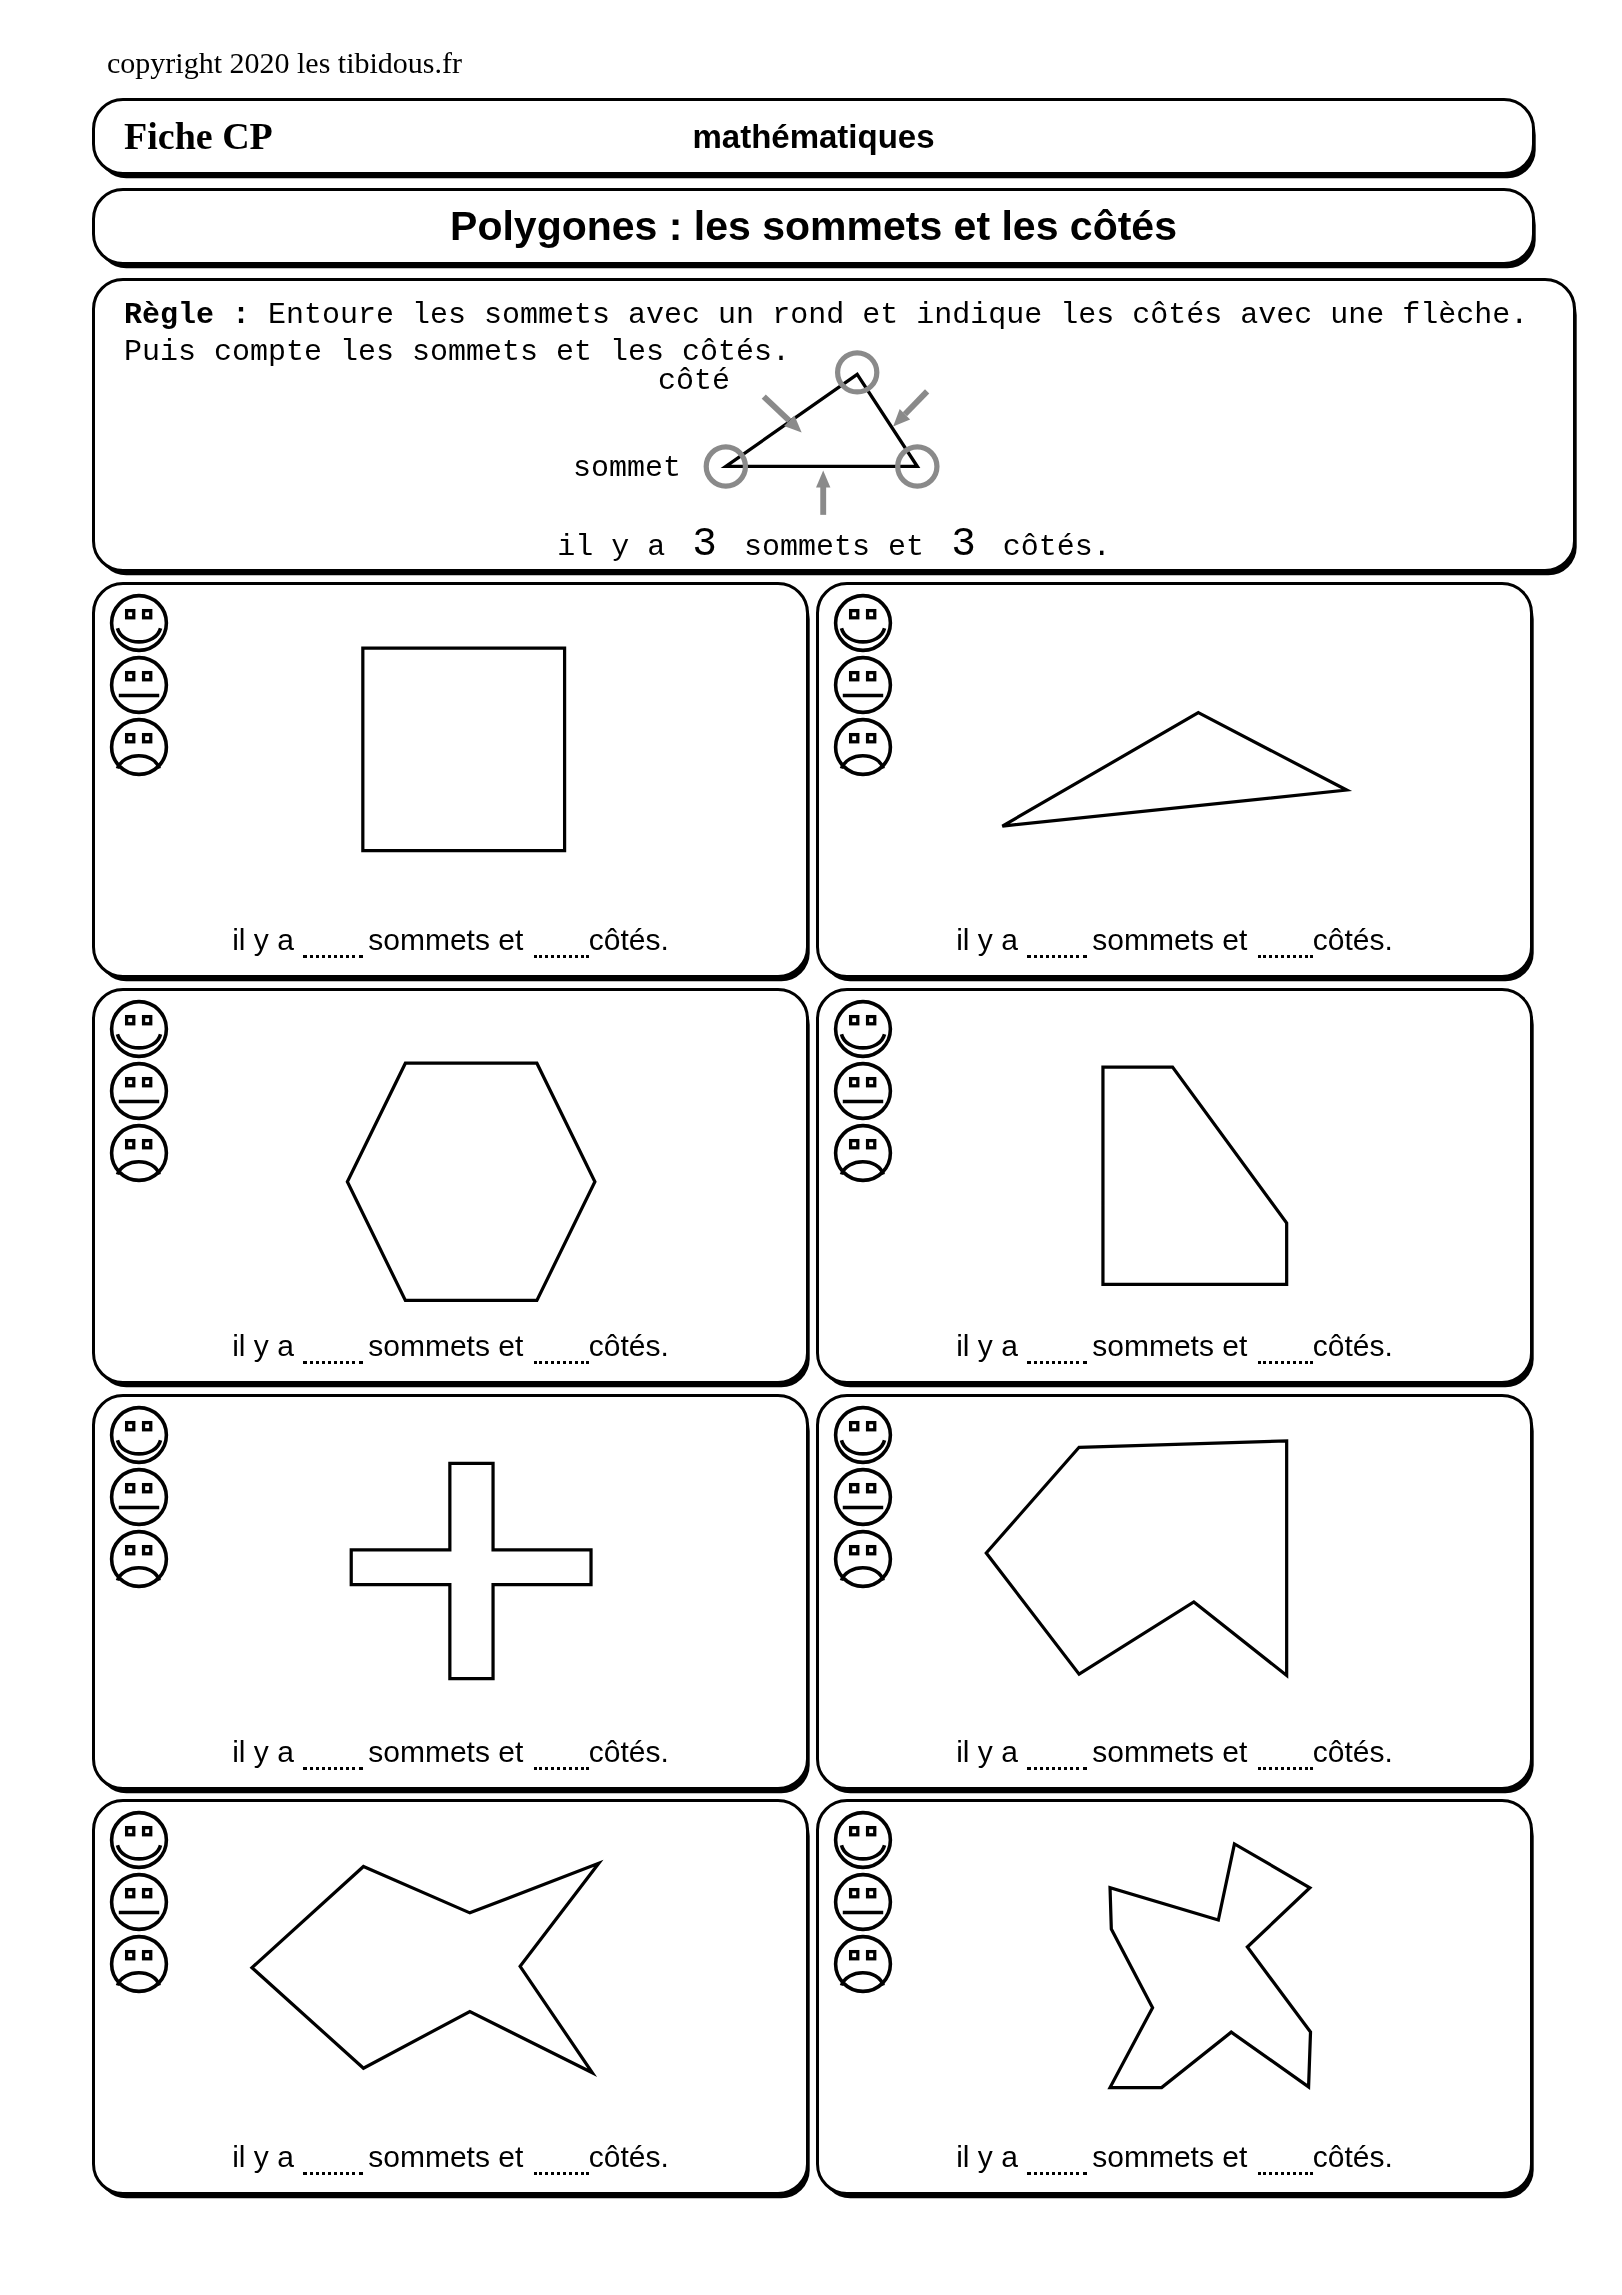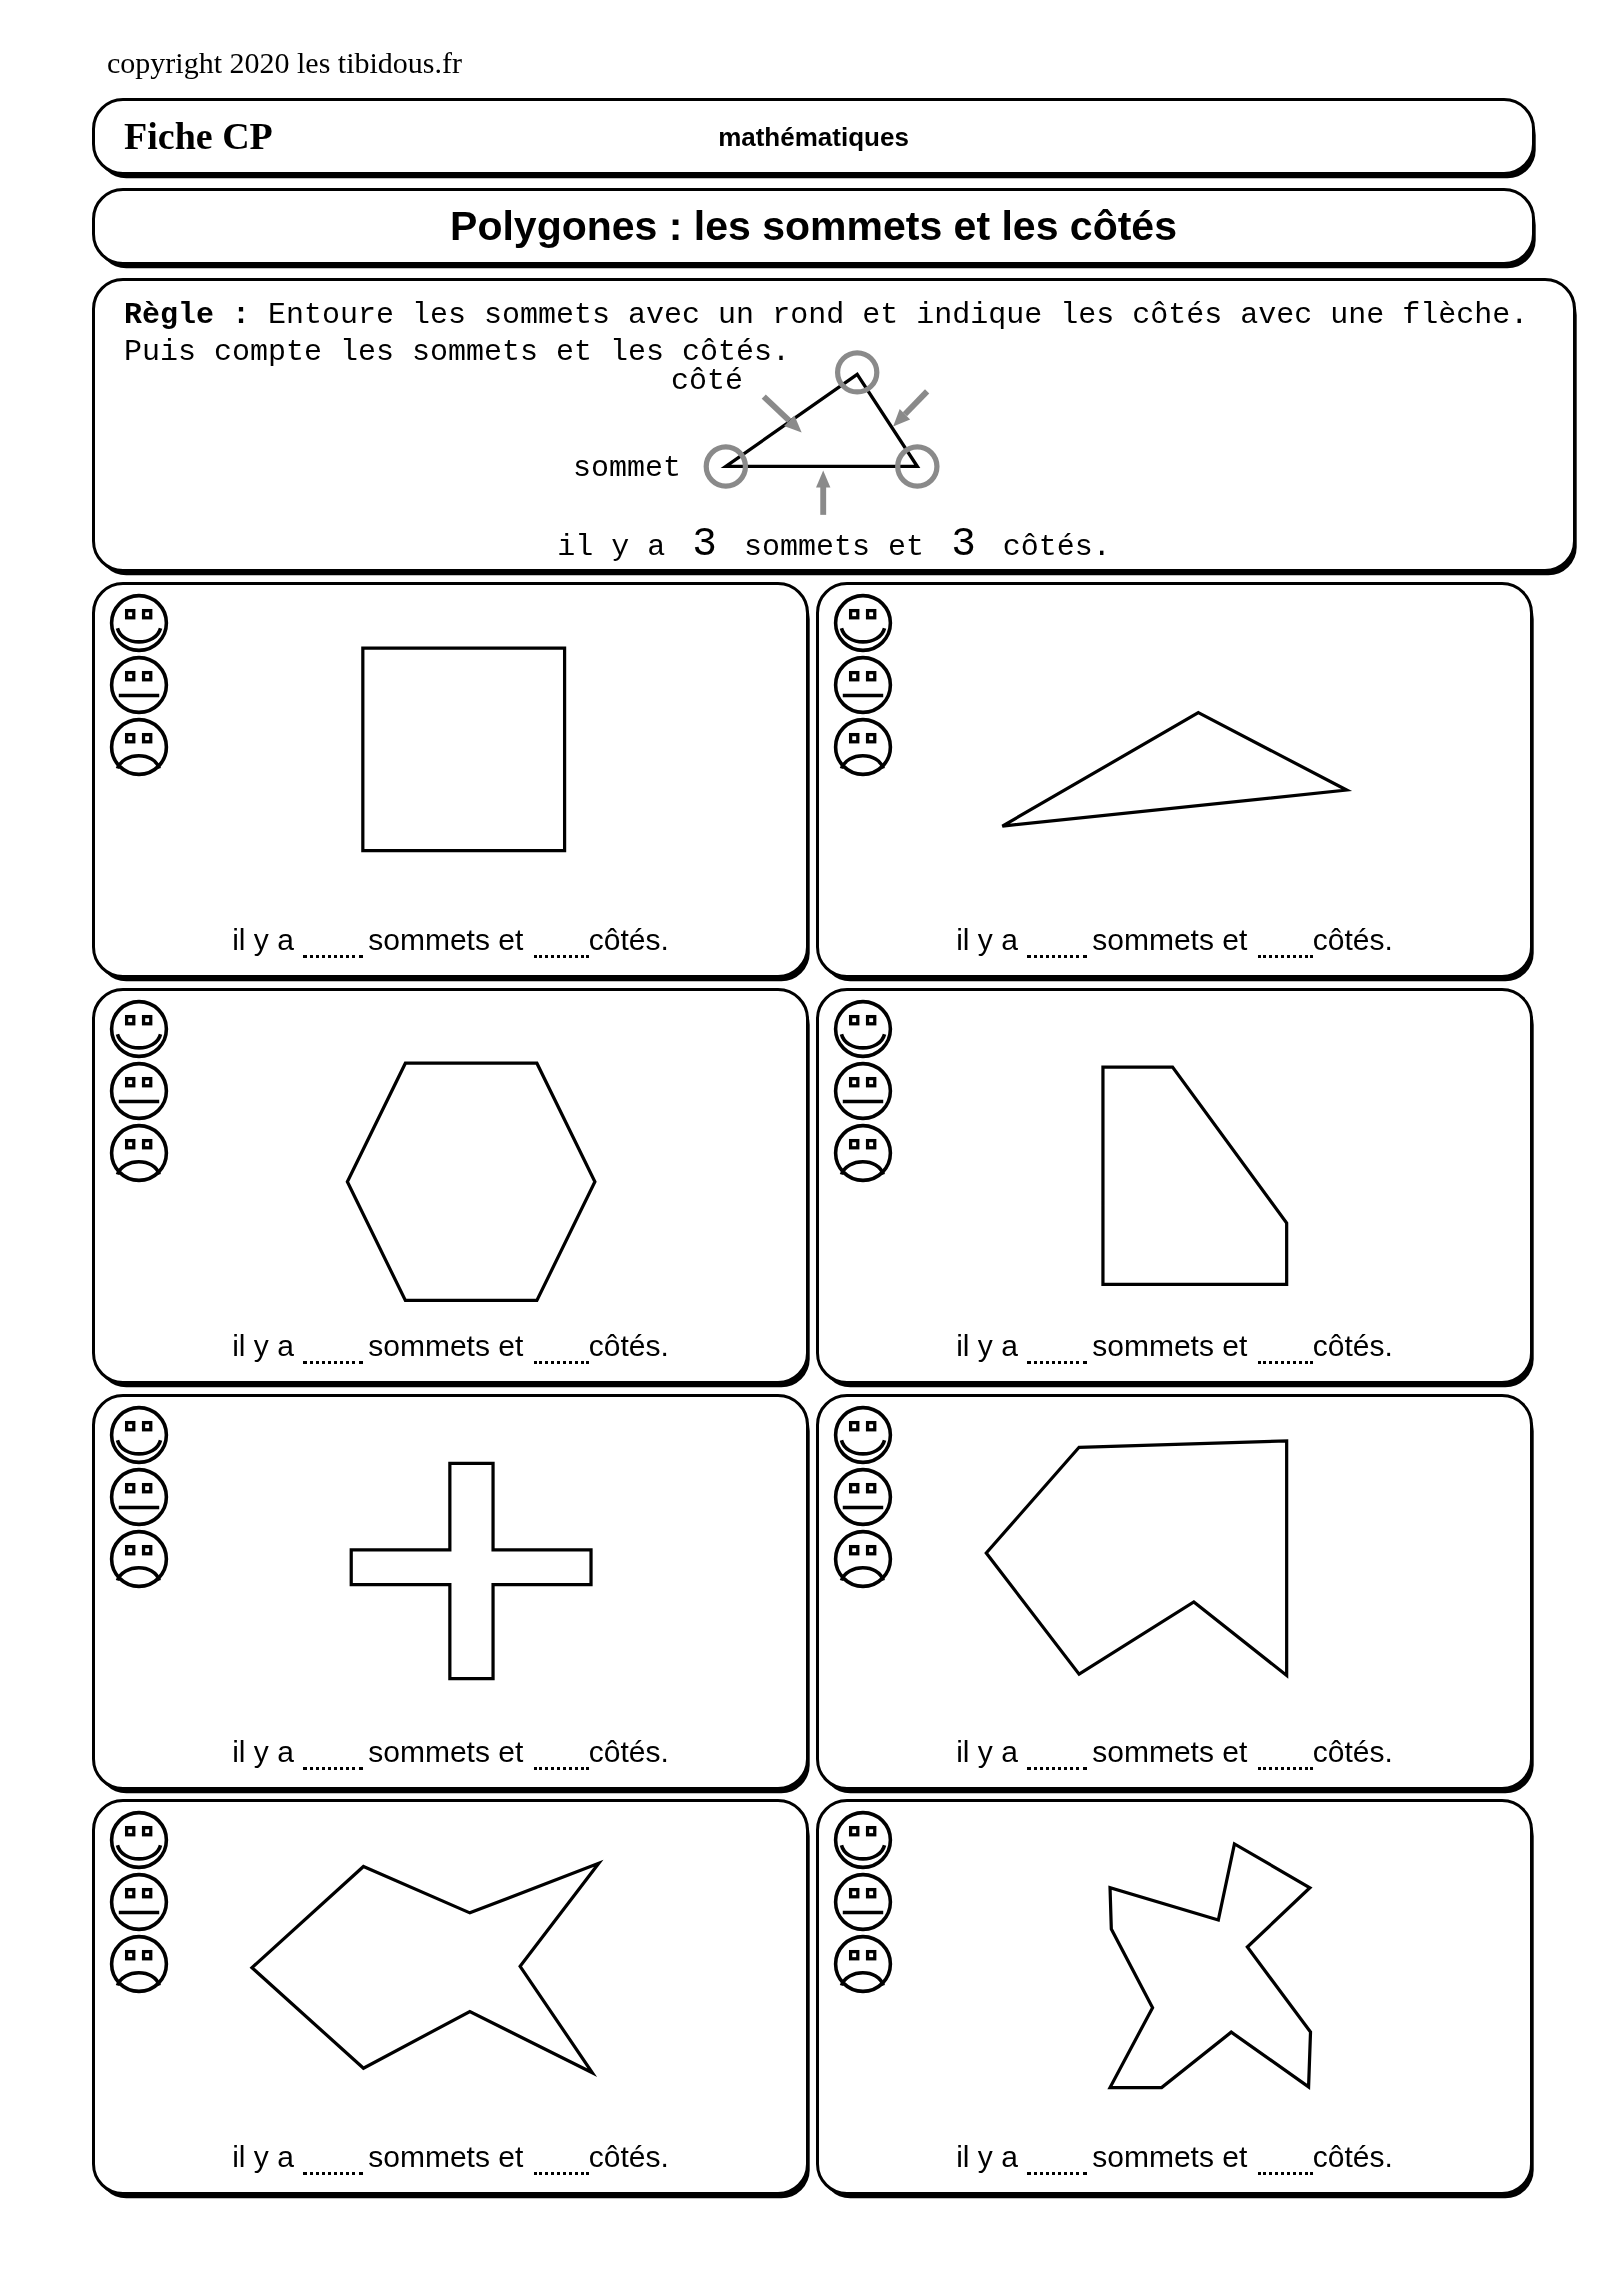--- a/index.html
+++ b/index.html
@@ -5,29 +5,29 @@
   html,body{margin:0;padding:0;background:#888;}
   .page{position:relative;width:1623px;height:2295px;background:#fff;overflow:hidden;
         font-family:"Liberation Sans",sans-serif;color:#000;}
   .copyright{position:absolute;left:107px;top:46px;font-family:"Liberation Serif",serif;
         font-size:30px;}
   .box{position:absolute;border:3.3px solid #000;border-radius:31px;background:#fff;
         box-shadow:3.3px 5.9px 0 -2.6px #000;box-sizing:border-box;}
   .box-header{left:92px;top:98px;width:1443px;height:77px;}
   .sheet-label{position:absolute;left:29px;top:0;line-height:71px;font-size:38px;font-weight:bold;font-family:Liberation Serif, serif;}
   .subject{position:absolute;left:0;width:100%;text-align:center;line-height:72px;
-        font-size:26px;font-weight:bold;}
+        font-size:33px;font-weight:bold;}
   .box-title{left:92px;top:188px;width:1443px;height:77px;}
   .worksheet-title{width:100%;text-align:center;line-height:71px;font-size:41px;font-weight:bold;}
   .box-rule{left:92px;top:278px;width:1484px;height:294px;font-family:Liberation Mono, monospace;}
   .rule-text{margin:15.7px 26px 0 29px;font-size:30px;line-height:37px;}
   .bold{font-weight:bold;}
   .example-label{margin:1.3px 0 0 29px;font-size:30px;}
   .example-figure{position:absolute;left:589px;top:65px;width:366px;height:190px;}
-  .side-label{position:absolute;left:563px;top:83px;width:98px;text-align:center;font-size:30px;}
+  .side-label{position:absolute;left:563px;top:83px;width:98px;text-align:left;font-size:30px;}
   .vertex-label{position:absolute;left:455px;top:170px;width:154px;text-align:center;font-size:30px;}
   .example-answer{position:absolute;left:0;top:243px;width:100%;text-align:center;font-size:30px;}
   .example-answer .num{font-size:41px;line-height:1;margin:0 6.5px;}
   .example-answer .word{margin:0 2.6px;}
   .panel{position:absolute;width:717px;height:396px;border:3.3px solid #000;border-radius:31px;
         background:#fff;box-shadow:3.3px 5.9px 0 -2.6px #000;box-sizing:border-box;}
   .smileys{position:absolute;left:14.4px;top:7.9px;display:flex;flex-direction:column;gap:2px;}
   .face{width:60px;height:60px;display:block;}
   .shape-svg{position:absolute;left:0;top:0;width:100%;height:100%;}
   .caption{position:absolute;left:0;bottom:18.3px;width:100%;display:flex;justify-content:center;

